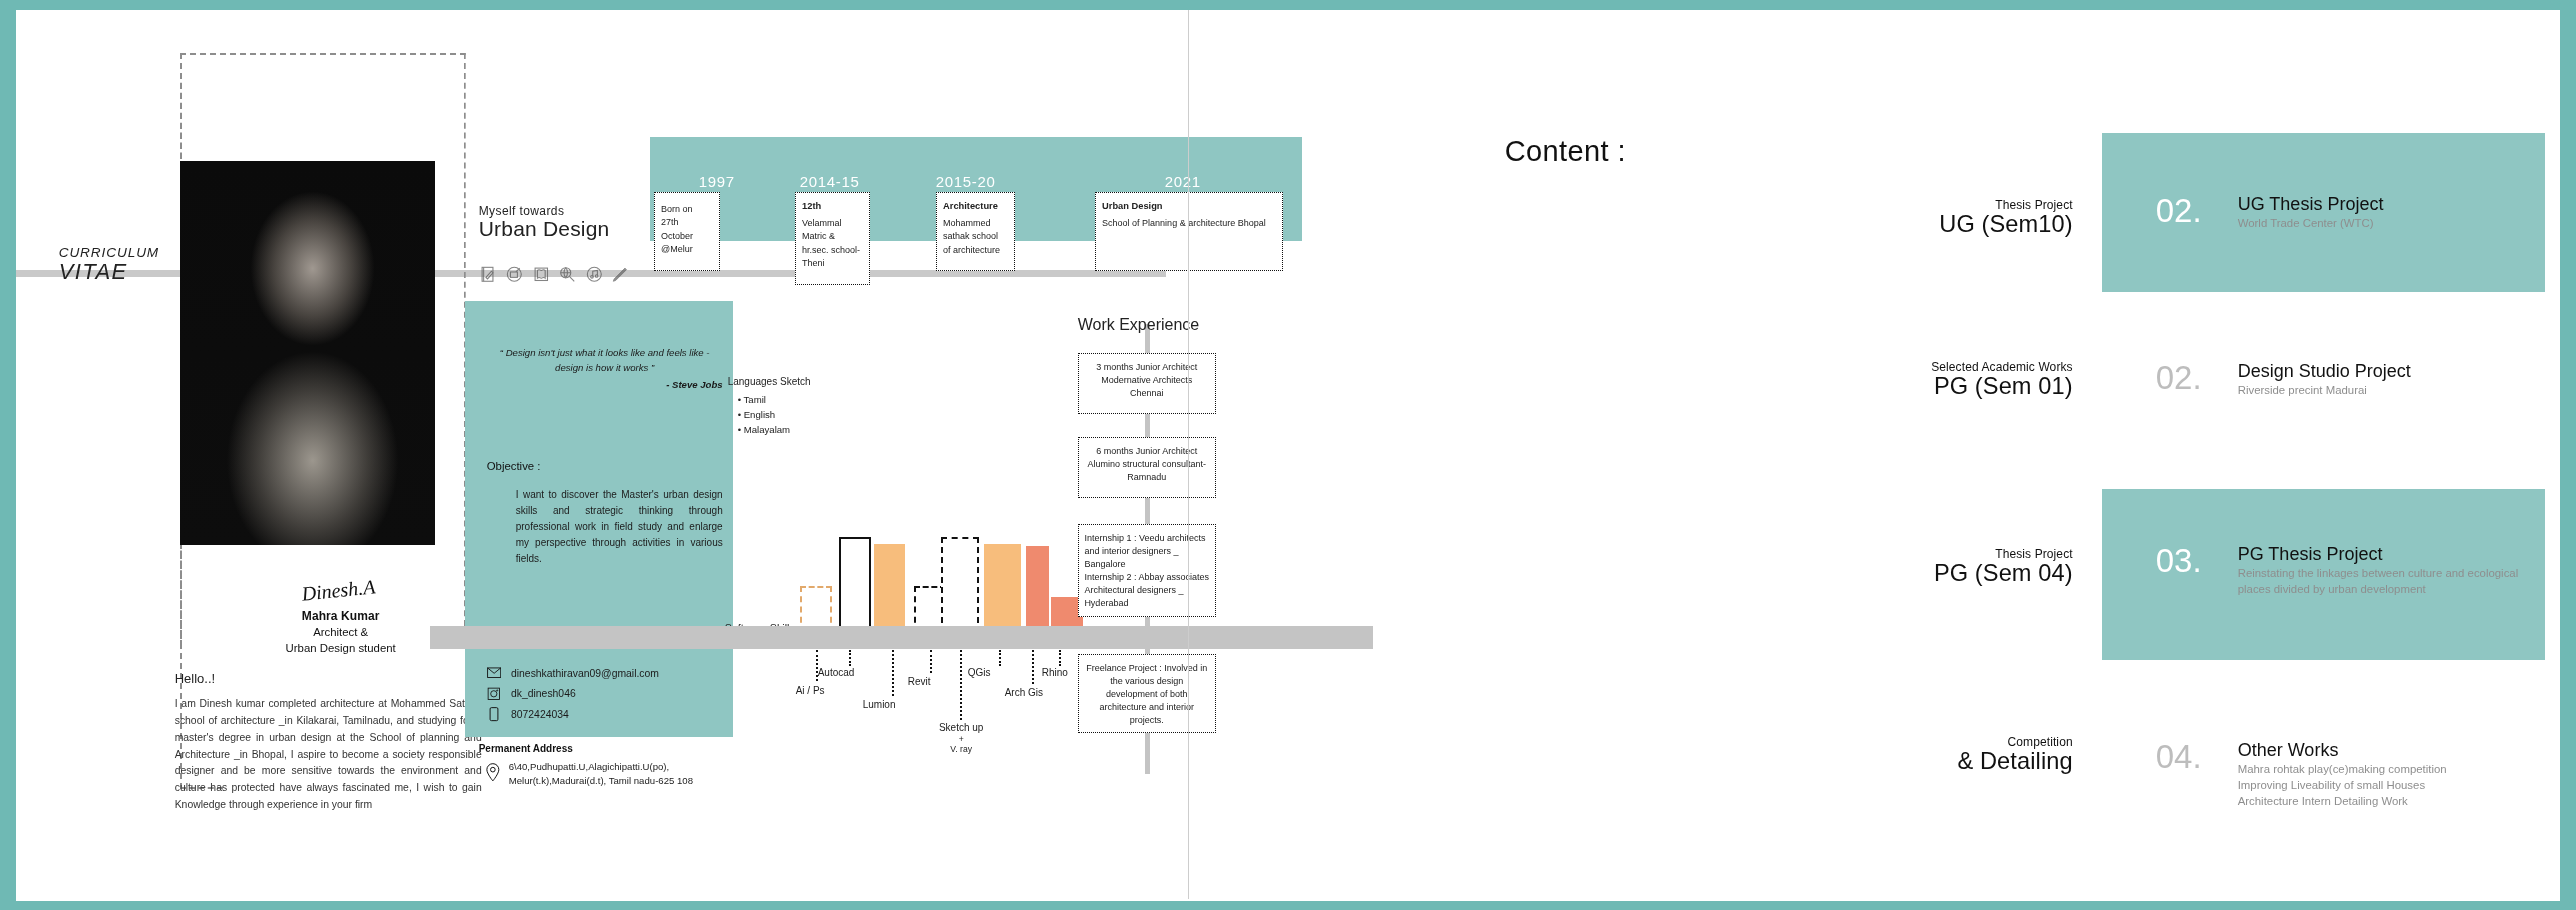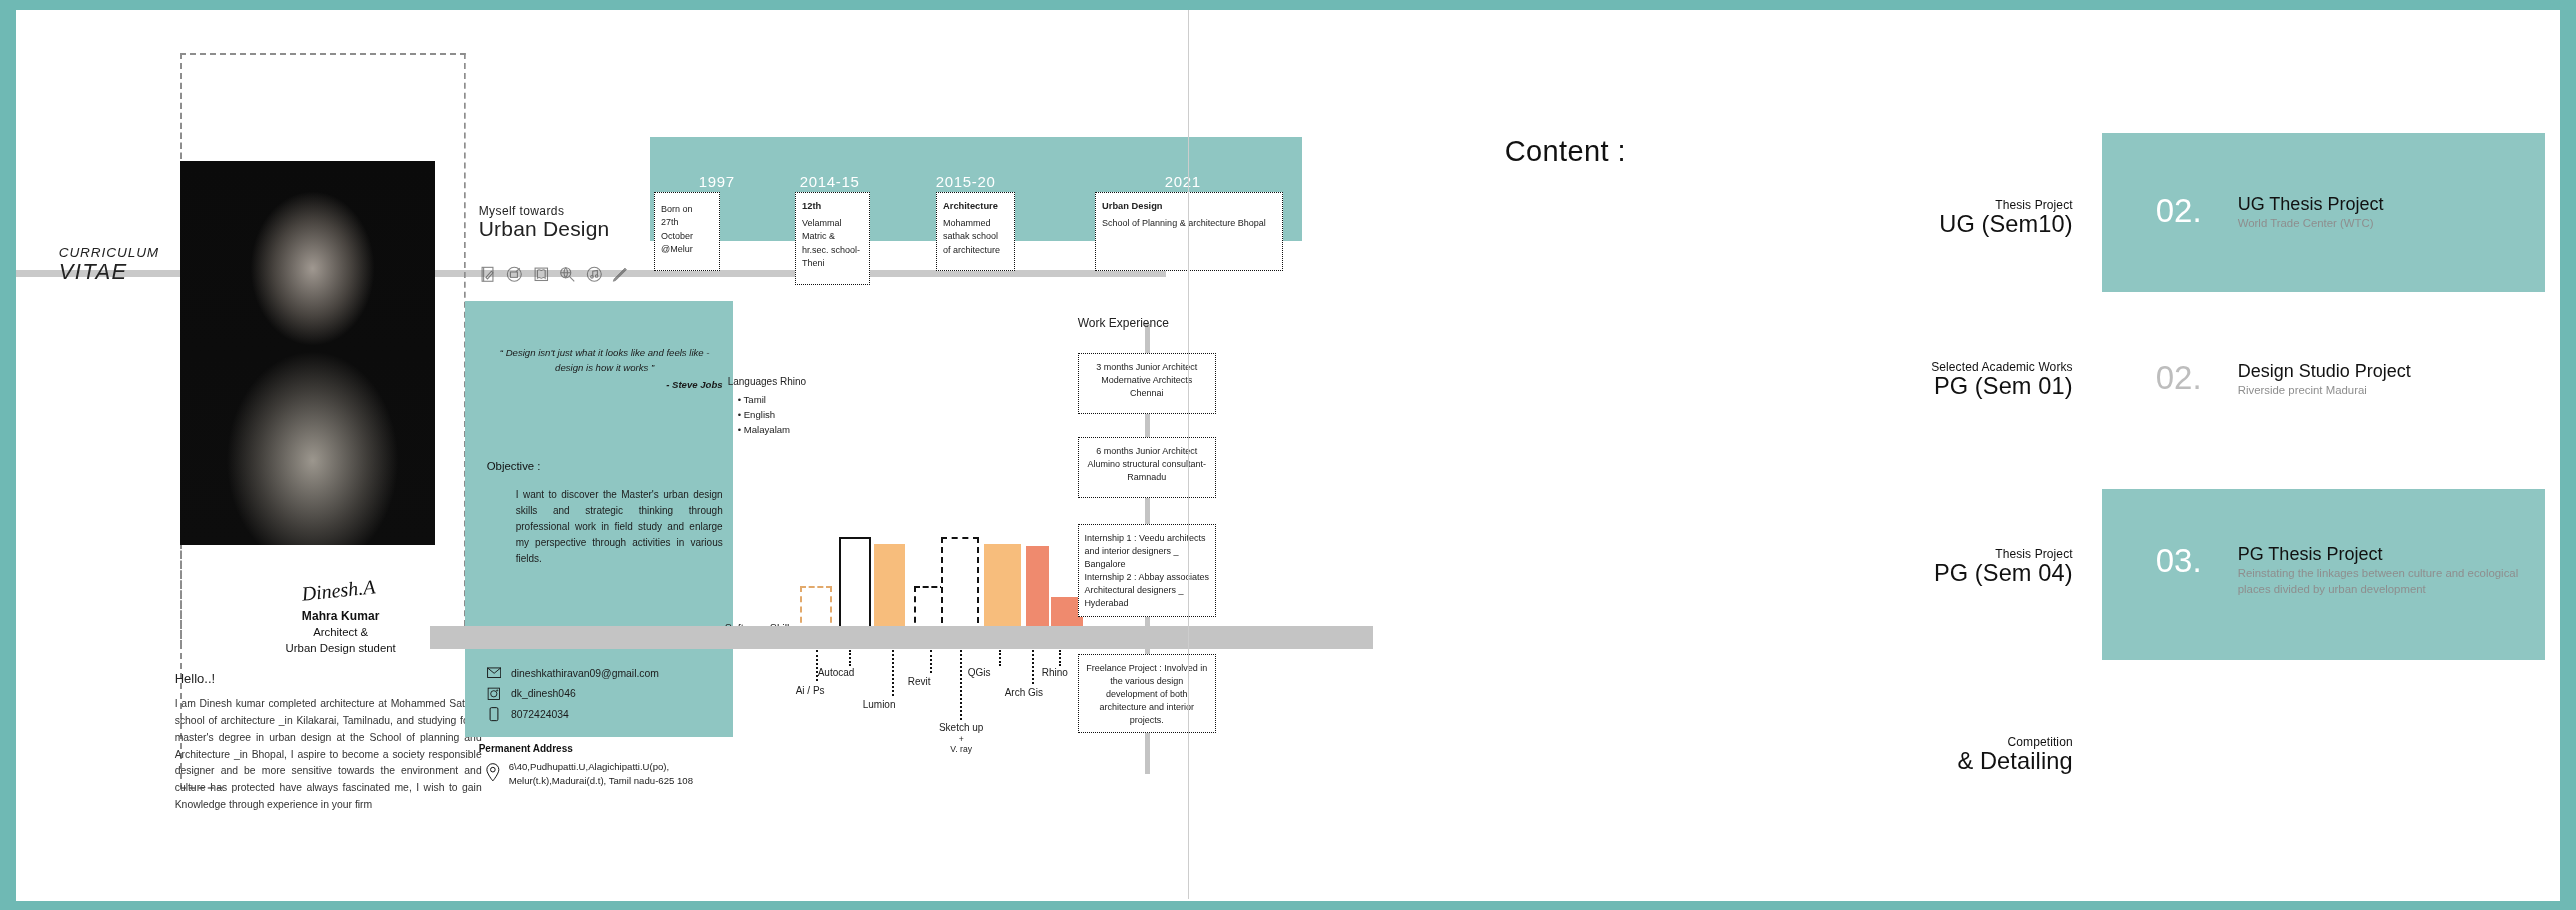--- a/index.html
+++ b/index.html
@@ -103,21 +103,21 @@
   .lang-l { left:722px; top:383px; font-size:9.6px; line-height:1.55; color:#222; }
 
   
   .chart-label { left:709px; top:612px; font-size:10.7px; color:#222; }
   .chart-area { left:784px; top:500px; width:271px; height:123px; }
   .bar { position:absolute; bottom:0; }
   .tick { position:absolute; border-left:2.1px dotted #111; }
   .tick-lab { position:absolute; font-size:10px; color:#222; white-space:nowrap; }
 
   
-  .we-h { left:1062px; top:306px; font-size:12px; color:#222; }
+  .we-h { left:1062px; top:306px; font-size:16px; color:#222; }
   .we-line { left:1129px; top:314px; width:5px; height:450px; background:#c4c4c4; }
   .we-box { position:absolute; border:1.8px dotted #111; background:#fff;
             padding:7.1px 5.7px; font-size:9px; line-height:1.45; color:#222; text-align:center; }
 
   
   .divider { left:1172px; top:0px; width:1.4px; height:889px; background:#cdcdcd; }
 
   
   .content-title { left:1489px; top:125px; font-size:29px; color:#111; letter-spacing:0.4px; }
 
@@ -278,21 +278,21 @@
 
   <div class="abs addr-h">Permanent Address</div>
   <span class="abs addr-pin">
     <svg viewBox="0 0 22 28" width="15.7" height="18.6" fill="none" stroke="#111" stroke-width="1.5">
       <path d="M11 27 C11 27 20 16 20 10 A9 9 0 1 0 2 10 C2 16 11 27 11 27 Z"></path>
           <circle cx="11" cy="10" r="3.5"></circle>
     </svg>
   </span>
   <div class="abs addr-b">6\40,Pudhupatti.U,Alagichipatti.U(po), Melur(t.k),Madurai(d.t), Tamil nadu-625 108</div>
 
-  <div class="abs lang-h">Languages Rhino</div>
+  <div class="abs lang-h">Languages Sketch</div>
   <div class="abs lang-l">
     <div>• Tamil</div>
     <div>• English</div>
     <div>• Malayalam</div>
   </div>
 
   <div class="abs chart-label">Software Skills</div>
   <div class="abs chart-area">
     <div class="bar" style="left:0px;   width:32px; height:47px; border:2.1px dashed #e2a96b; background:#fff;"></div>
     <div class="bar" style="left:39px;  width:32px; height:96px; border:2.1px solid #111; background:#fff;"></div>
@@ -376,16 +376,25 @@
     <div class="txt">
       <div class="t">PG Thesis Project</div>
       <div class="s" style="max-width:286px;">Reinstating the linkages between culture and ecological places divided by urban development</div>
     </div>
   </div>
 
   <div class="c-left" style="left:1843px; top:725px; width:214px;">
     <div class="cap">Competition</div>
     <div class="big">&amp; Detailing</div>
   </div>
+  <div class="c-card" style="left:2140px; top:730px; width:400px;">
+    <div class="num">04.</div>
+    <div class="txt">
+      <div class="t">Other Works</div>
+      <div class="s" style="white-space:pre-line;">Mahra rohtak play(ce)making competition
+Improving Liveability of small Houses
+Architecture Intern Detailing Work</div>
+    </div>
+  </div>
 
 </div>
 </div>
 
 
 </body></html>

